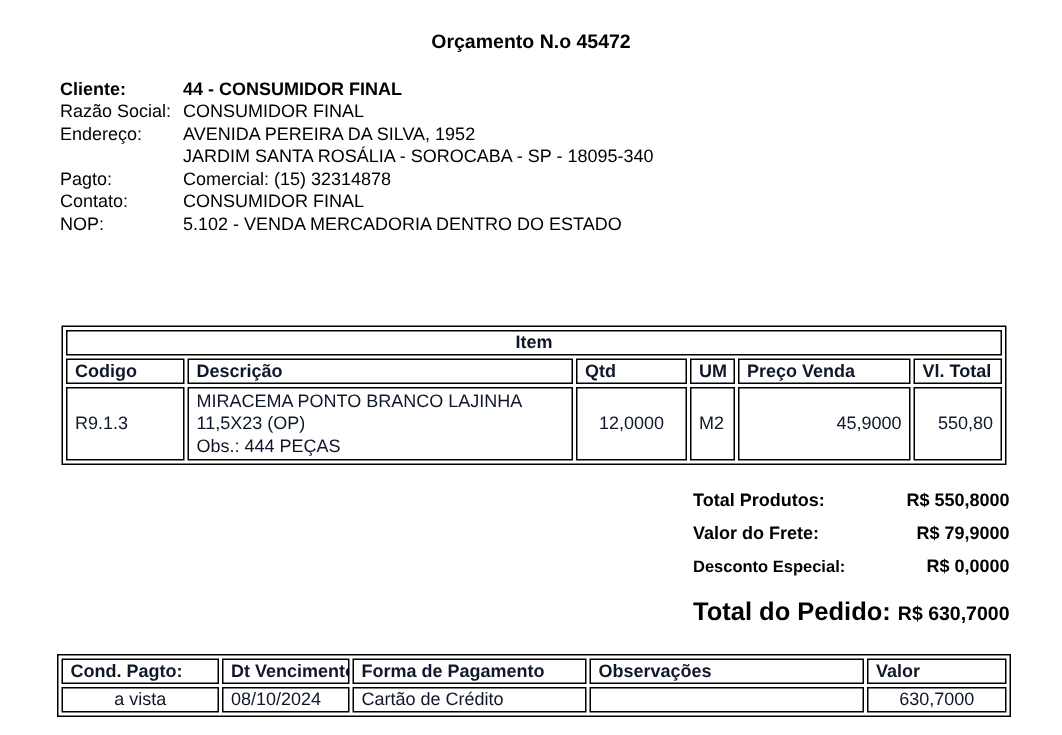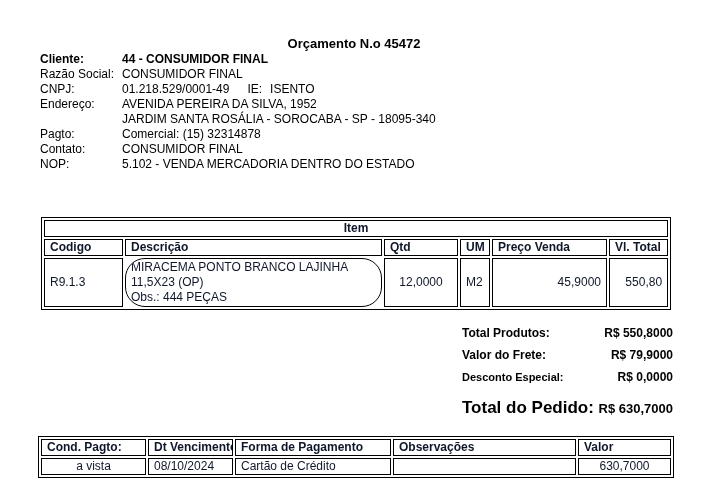--- a/index.html
+++ b/index.html
@@ -6,21 +6,21 @@
   html,body { background:#fff; }
   body {
     width:708px; height:490px; position:relative; overflow:hidden;
     font-family:"Liberation Sans","DejaVu Sans",sans-serif;
     color:#000; font-size:12px;
   }
   .page { position:relative; width:708px; height:490px; }
 
   
   .doc-title {
-    position:absolute; top:36px; left:0; width:708px;
+    position:absolute; top:20px; left:0; width:708px;
     text-align:center; font-weight:bold; font-size:13px;
   }
 
   
   .client-info { position:absolute; left:40px; top:52px; line-height:15px; }
   .info-row { display:flex; }
   .info-label { width:82px; flex:0 0 82px; }
   .bold { font-weight:bold; }
   .ie-label { margin-left:18px; }
   .ie-value { margin-left:8px; }
@@ -39,21 +39,21 @@
 
   
   .item-table { position:absolute; left:41px; top:217px; width:627px; }
   .item-table .group-header { text-align:center; height:16px; }
   .item-table th { height:16px; }
   .th-center { text-align:left; }
   .th-left { text-align:left; }
   .cell-left { text-align:left; }
   .cell-center { text-align:center; }
   .cell-right { text-align:right; }
-  .desc-cell { white-space:normal;border-radius:20px; }
+  .desc-cell { white-space:normal; }
   .item-data-row td { height:49px; vertical-align:middle; }
 
   
   .totals { position:absolute; left:462px; top:326px; width:211px; }
   .totals-row {
     display:flex; justify-content:space-between; align-items:baseline;
     margin-bottom:8px;
   }
   .totals-row .t-label { font-weight:bold; font-size:12px; }
   .totals-row .t-value { font-weight:bold; font-size:12px; }
@@ -74,26 +74,20 @@
   <div class="doc-title">Orçamento N.o 45472</div>
 
   <div class="client-info">
     <div class="info-row">
       <span class="info-label bold">Cliente:</span>
       <span class="bold">44 - CONSUMIDOR FINAL</span>
     </div>
     <div class="info-row">
       <span class="info-label">Razão Social:</span>
       <span>CONSUMIDOR FINAL</span>
-    </div>
-    <div class="info-row">
-      <span class="info-label">CNPJ:</span>
-      <span>01.218.529/0001-49</span>
-      <span class="ie-label">IE:</span>
-      <span class="ie-value">ISENTO</span>
     </div>
     <div class="info-row">
       <span class="info-label">Endereço:</span>
       <span>AVENIDA PEREIRA DA SILVA, 1952</span>
     </div>
     <div class="info-row">
       <span class="info-label"></span>
       <span>JARDIM SANTA ROSÁLIA - SOROCABA - SP - 18095-340</span>
     </div>
     <div class="info-row">

